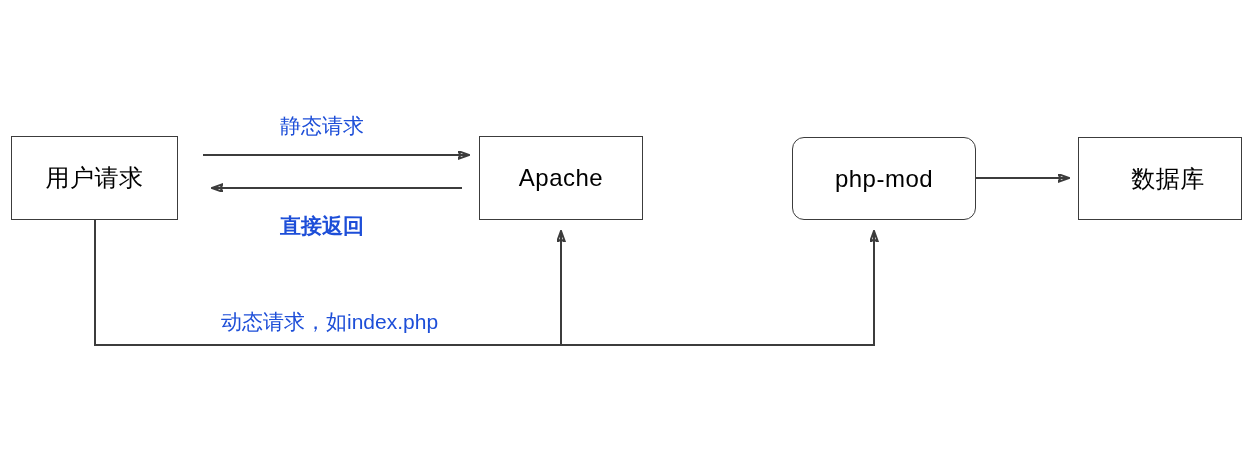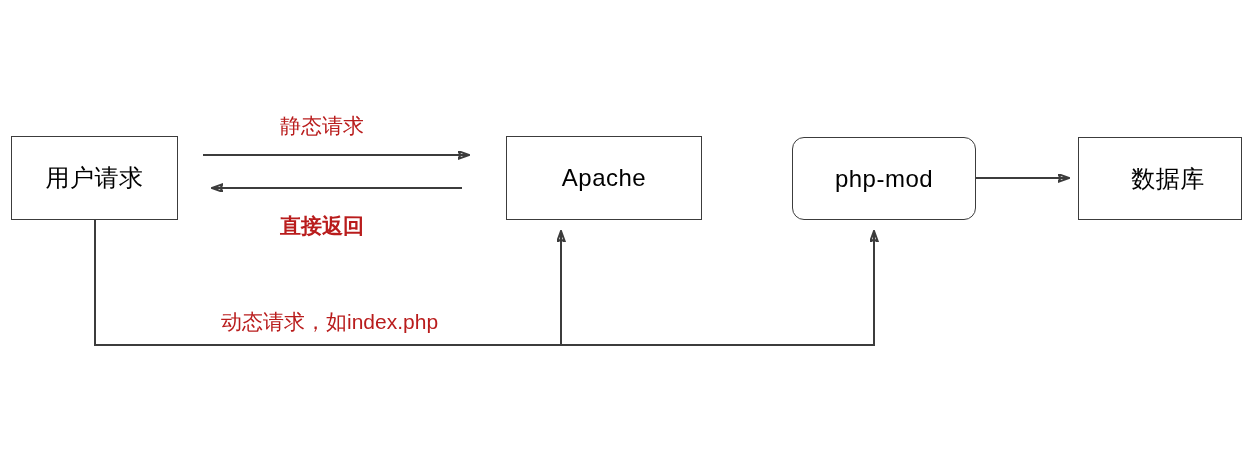--- a/index.html
+++ b/index.html
@@ -29,21 +29,21 @@
   .node-label {
     font-size: 24px;
     color: #000000;
     line-height: 1;
     white-space: nowrap;
     letter-spacing: 0.5px;
   }
   .edge-label {
     position: absolute;
     font-size: 21px;
-    color: #b91c1c;
+    color: #1d4ed8;
     white-space: nowrap;
     line-height: 1;
   }
   svg.wires {
     position: absolute;
     left: 0;
     top: 0;
     width: 1252px;
     height: 466px;
     overflow: visible;
@@ -74,21 +74,21 @@
 
     <polyline points="561,345 874,345 874,232" marker-end="url(#arrow)"></polyline>
 
     <line x1="956" y1="178" x2="1068" y2="178" marker-end="url(#arrow)"></line>
   </svg>
 
   <div class="node" style="left:11px; top:136px; width:167px; height:84px;">
     <span class="node-label">用户请求</span>
   </div>
 
-  <div class="node" style="left:506px; top:136px; width:196px; height:84px;">
+  <div class="node" style="left:479px; top:136px; width:164px; height:84px;">
     <span class="node-label">Apache</span>
   </div>
 
   <div class="node" style="left:792px; top:137px; width:184px; height:83px;border-radius:12px;">
     <span class="node-label">php-mod</span>
   </div>
 
   <div class="node" style="left:1078px; top:137px; width:164px; height:83px;padding-left:16px;">
     <span class="node-label">数据库</span>
   </div>

